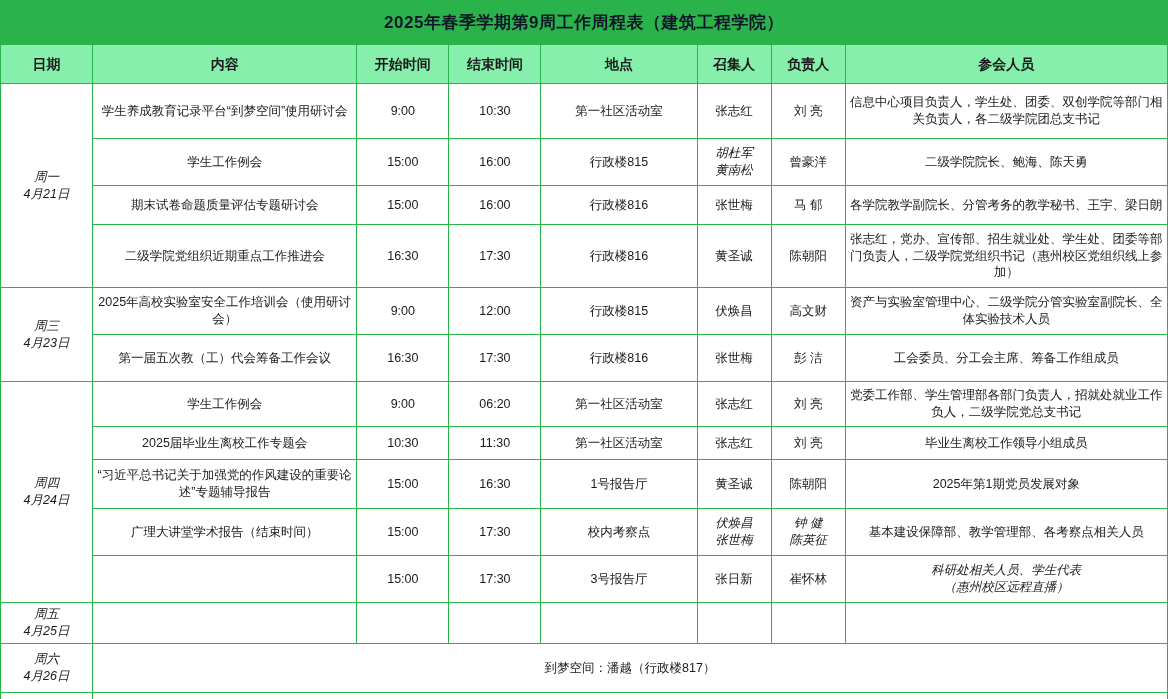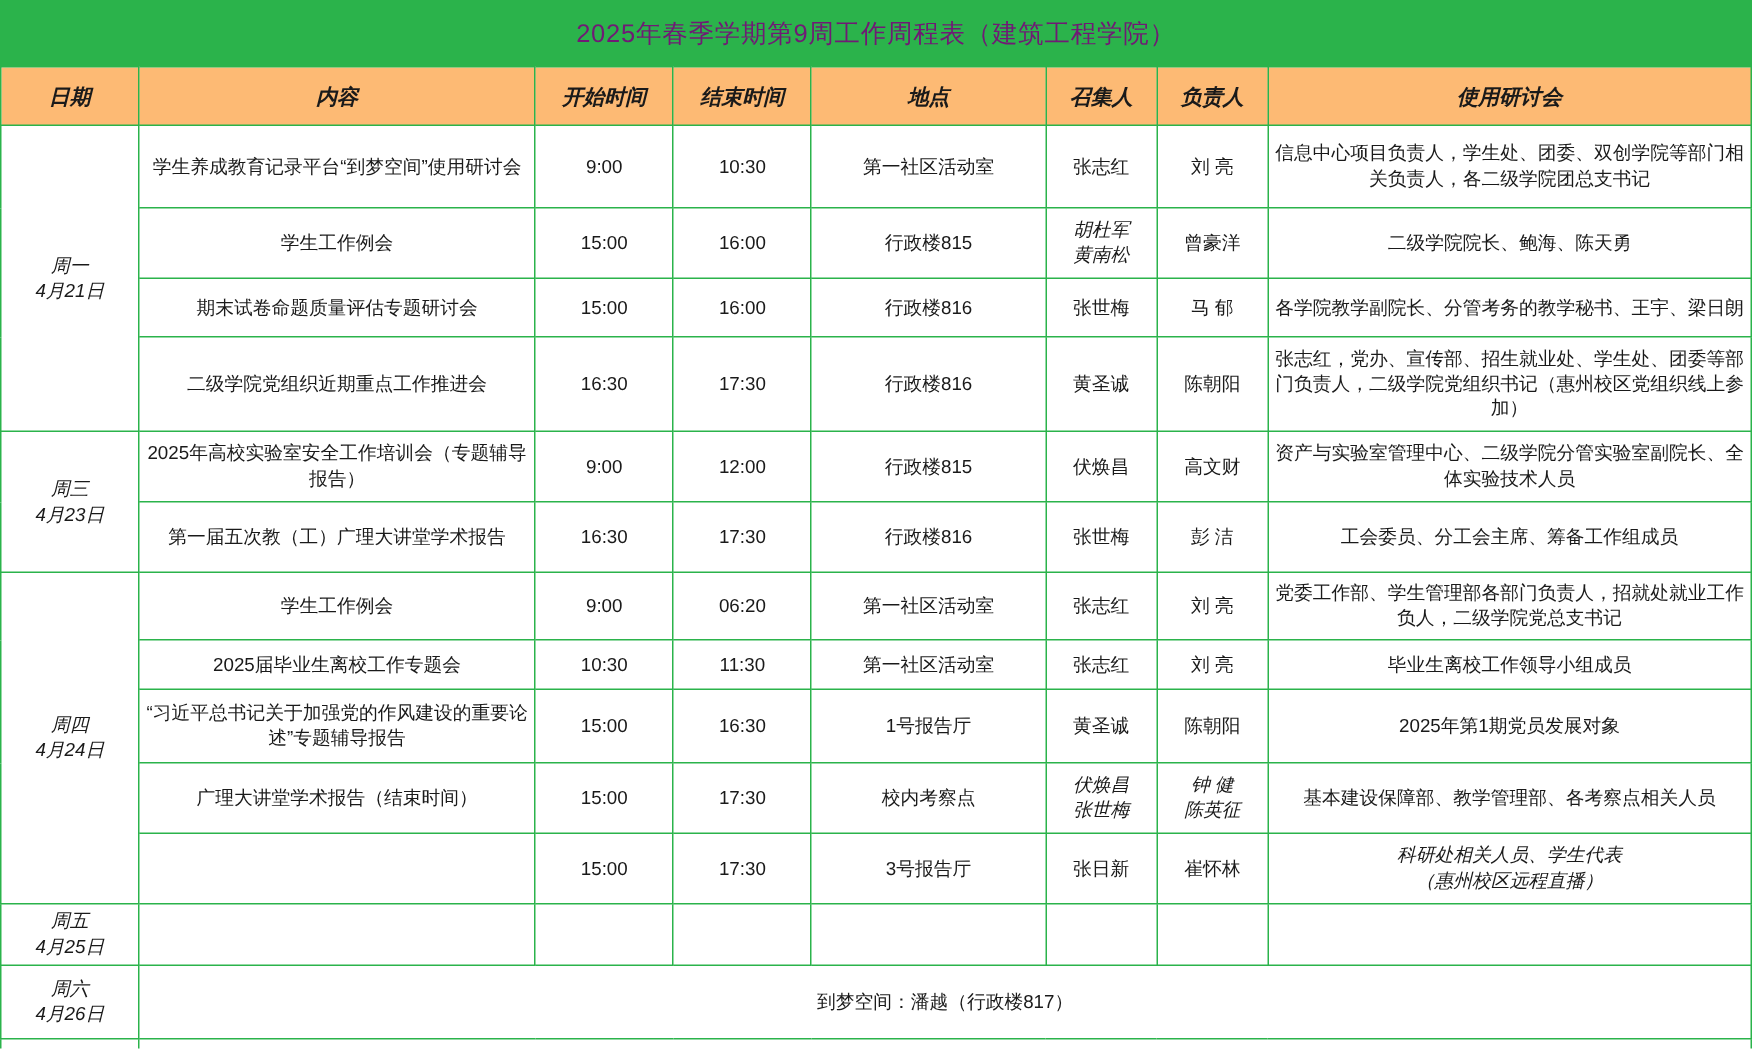--- a/index.html
+++ b/index.html
@@ -14,49 +14,48 @@
     overflow: hidden;
   }
   .page {
     width: 1168px;
     height: 699px;
     box-sizing: border-box;
   }
   .title-bar {
     height: 44px;
     background: #2bb34b;
-    color: #701a75;
+    color: #0f172a;
     display: flex;
     align-items: center;
     justify-content: center;
     font-size: 17px;
-    font-weight: normal;
+    font-weight: bold;
     letter-spacing: 0.5px;
   }
   table.sched {
     border-collapse: collapse;
     width: 1168px;
     table-layout: fixed;
   }
   table.sched th, table.sched td {
     border: 1px solid #2bb34b;
     font-size: 12.5px;
     color: #1a1a1a;
     text-align: center;
     vertical-align: middle;
     padding: 3px 4px;
     line-height: 1.35;
     word-break: break-all;
   }
   table.sched thead th {
-    background: #fdba74;
+    background: #86efac;
     font-weight: bold;
     font-size: 14px;
     height: 32px;
-    font-style: italic;
   }
   td.daycell {
     font-size: 12.5px;
     line-height: 1.6;
     width: 92px;
   }
   td.content {
     text-align: center;
     margin-left: 30px;
   }
@@ -99,21 +98,21 @@
     </colgroup>
     <thead>
       <tr>
         <th>日期</th>
         <th>内容</th>
         <th>开始时间</th>
         <th>结束时间</th>
         <th>地点</th>
         <th>召集人</th>
         <th>负责人</th>
-        <th>使用研讨会</th>
+        <th>参会人员</th>
       </tr>
     </thead>
     <tbody>
 
       <tr>
         <td class="daycell multiline" rowspan="4">周一
 4月21日</td>
         <td class="content" style="height:48px">学生养成教育记录平台“到梦空间”使用研讨会</td>
         <td>9:00</td>
         <td>10:30</td>
@@ -147,30 +146,30 @@
         <td>17:30</td>
         <td>行政楼816</td>
         <td>黄圣诚</td>
         <td>陈朝阳</td>
         <td class="attendees">张志红，党办、宣传部、招生就业处、学生处、团委等部门负责人，二级学院党组织书记（惠州校区党组织线上参加）</td>
       </tr>
 
       <tr>
         <td class="daycell multiline" rowspan="2">周三
 4月23日</td>
-        <td class="content" style="height:40px">2025年高校实验室安全工作培训会（专题辅导报告）</td>
+        <td class="content" style="height:40px">2025年高校实验室安全工作培训会（使用研讨会）</td>
         <td>9:00</td>
         <td>12:00</td>
         <td>行政楼815</td>
         <td>伏焕昌</td>
         <td>高文财</td>
         <td class="attendees">资产与实验室管理中心、二级学院分管实验室副院长、全体实验技术人员</td>
       </tr>
       <tr>
-        <td class="content" style="height:40px">第一届五次教（工）广理大讲堂学术报告</td>
+        <td class="content" style="height:40px">第一届五次教（工）代会筹备工作会议</td>
         <td>16:30</td>
         <td>17:30</td>
         <td>行政楼816</td>
         <td>张世梅</td>
         <td>彭 洁</td>
         <td class="attendees">工会委员、分工会主席、筹备工作组成员</td>
       </tr>
 
       <tr>
         <td class="daycell multiline" rowspan="5">周四

